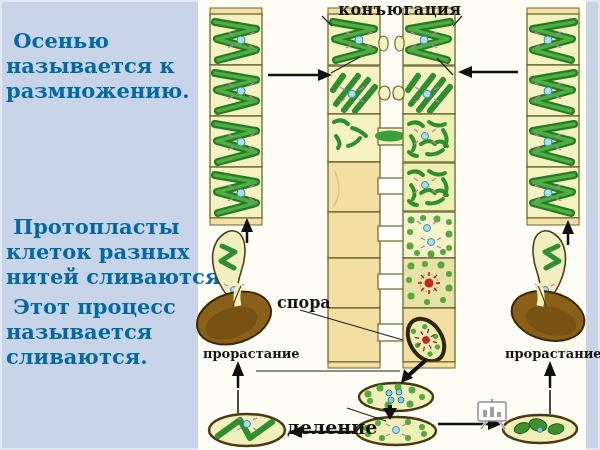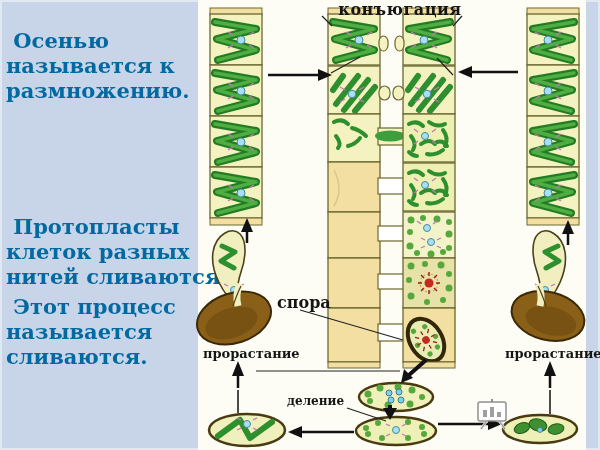--- a/index.html
+++ b/index.html
@@ -20,21 +20,21 @@
   .para .line{white-space:pre;}
   .p1{top:28px;} .p2{top:188px;margin-top:26px;} .p3{top:294px;}
   .dlabel{
     position:absolute;font-weight:bold;color:#151515;
     font-family:"DejaVu Serif","Liberation Serif",serif;
   }
   .lbl-title{left:330px;top:0px;width:140px;text-align:center;font-size:16px;letter-spacing:.5px;}
   .lbl-spora{left:277px;top:293px;font-size:16px;}
   .lbl-germ-l{left:203px;top:346px;font-size:13px;}
   .lbl-germ-r{left:505px;top:346px;font-size:13px;}
-  .lbl-division{left:287px;top:394px;font-size:12px;}
+  .lbl-division{left:287px;top:416px;font-size:19px;}
   svg.art{position:absolute;left:0;top:0;}
 </style>
 </head>
 <body>
 
 <div class="slide">
 
   <div class="panel"></div>
 
   <div class="para p1">

